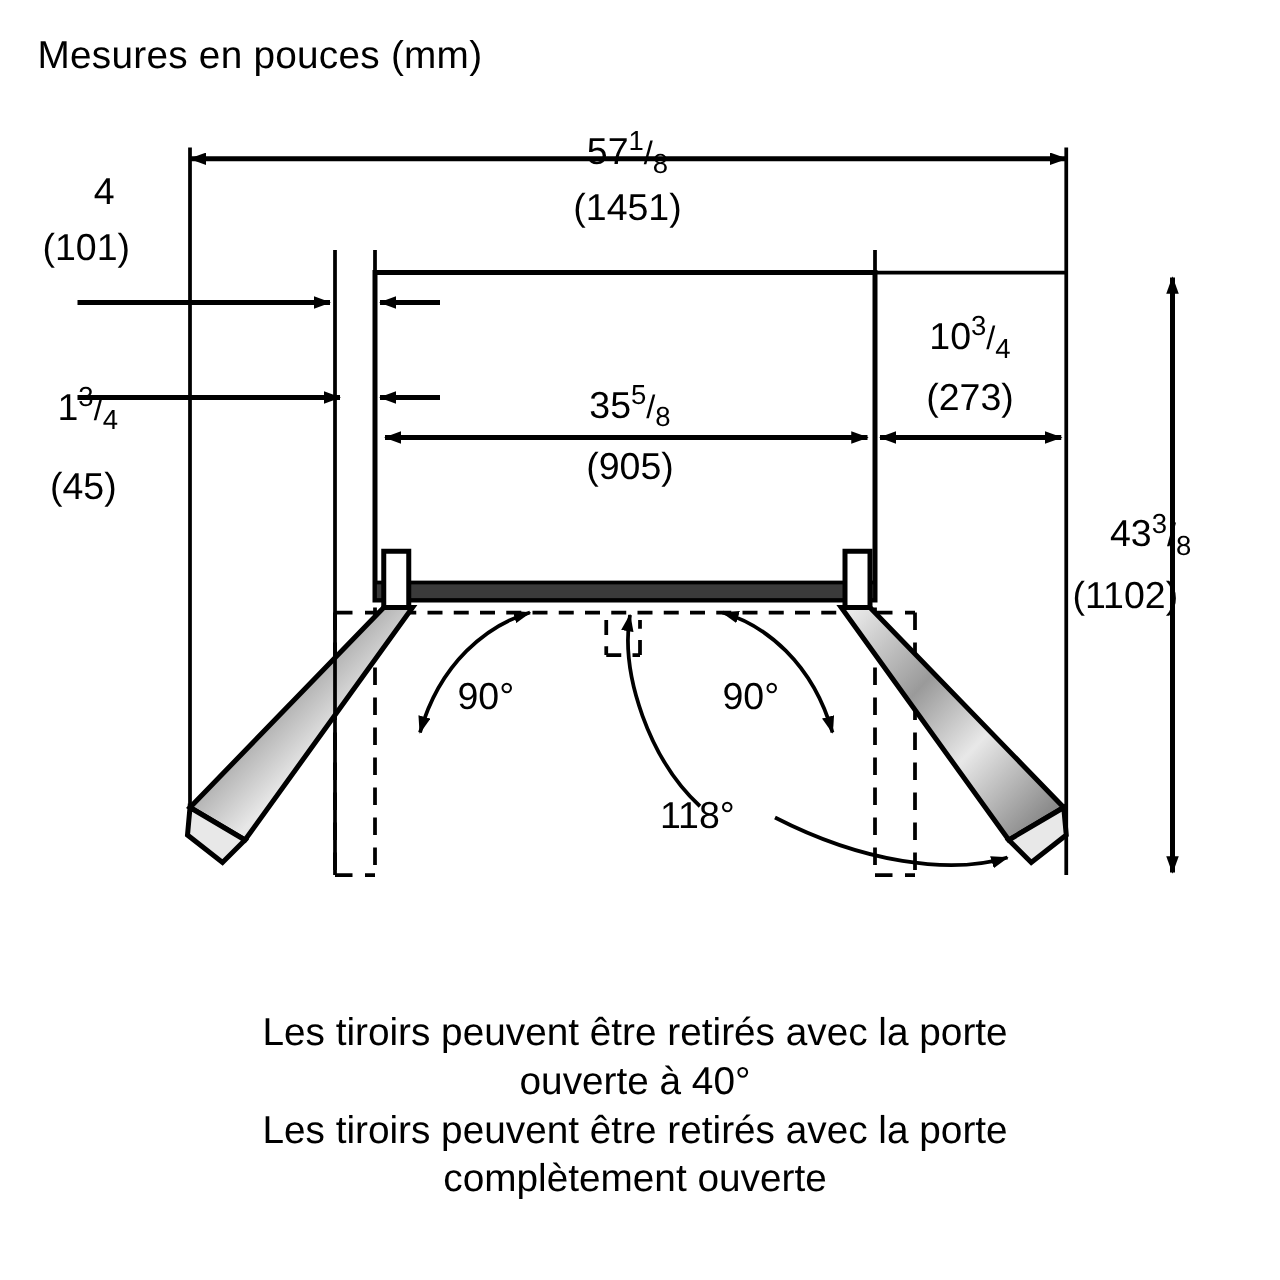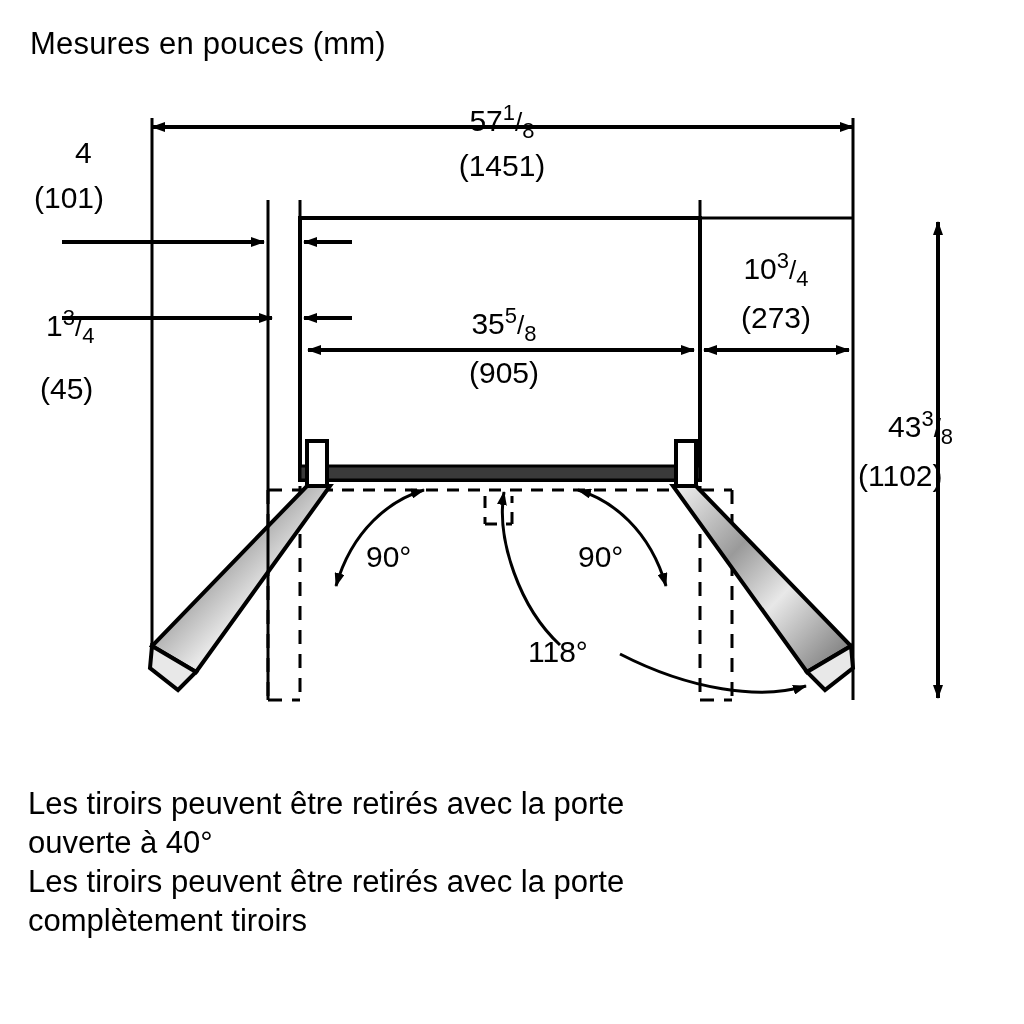--- a/index.html
+++ b/index.html
@@ -11,33 +11,34 @@
     width: 1024px;
     height: 1024px;
     font-family: "Liberation Sans", sans-serif;
     color: #000000;
     overflow: hidden;
   }
   #page {
     position: relative;
     width: 1024px;
     height: 984px;
+    text-align: center;
   }
   .title {
     position: absolute;
     left: 30px;
     top: 26px;
     font-size: 31px;
     letter-spacing: 0.2px;
     white-space: nowrap;
   }
   .notes {
     position: absolute;
     left: 28px;
-    top: 784px;
+    top: 806px;
     font-size: 31px;
     line-height: 39px;
     width: 960px;
   }
   .notes div { white-space: nowrap; }
 
   svg.diagram {
     position: absolute;
     left: 0;
     top: 0;
@@ -187,16 +188,16 @@
       <path d="M504,492 C496,540 520,608 560,645" marker-start="url(#arrStart)"></path>
       <path d="M620,654 C690,690 760,700 806,686" marker-end="url(#arrEnd)"></path>
     </g>
     <text class="lbl" x="528" y="662">118°</text>
   </svg>
 
   <div class="notes">
     <div>Les tiroirs peuvent être retirés avec la porte</div>
     <div>ouverte à 40°</div>
     <div>Les tiroirs peuvent être retirés avec la porte</div>
-    <div>complètement tiroirs</div>
+    <div>complètement ouverte</div>
   </div>
 
 </div>
 
 </body></html>

